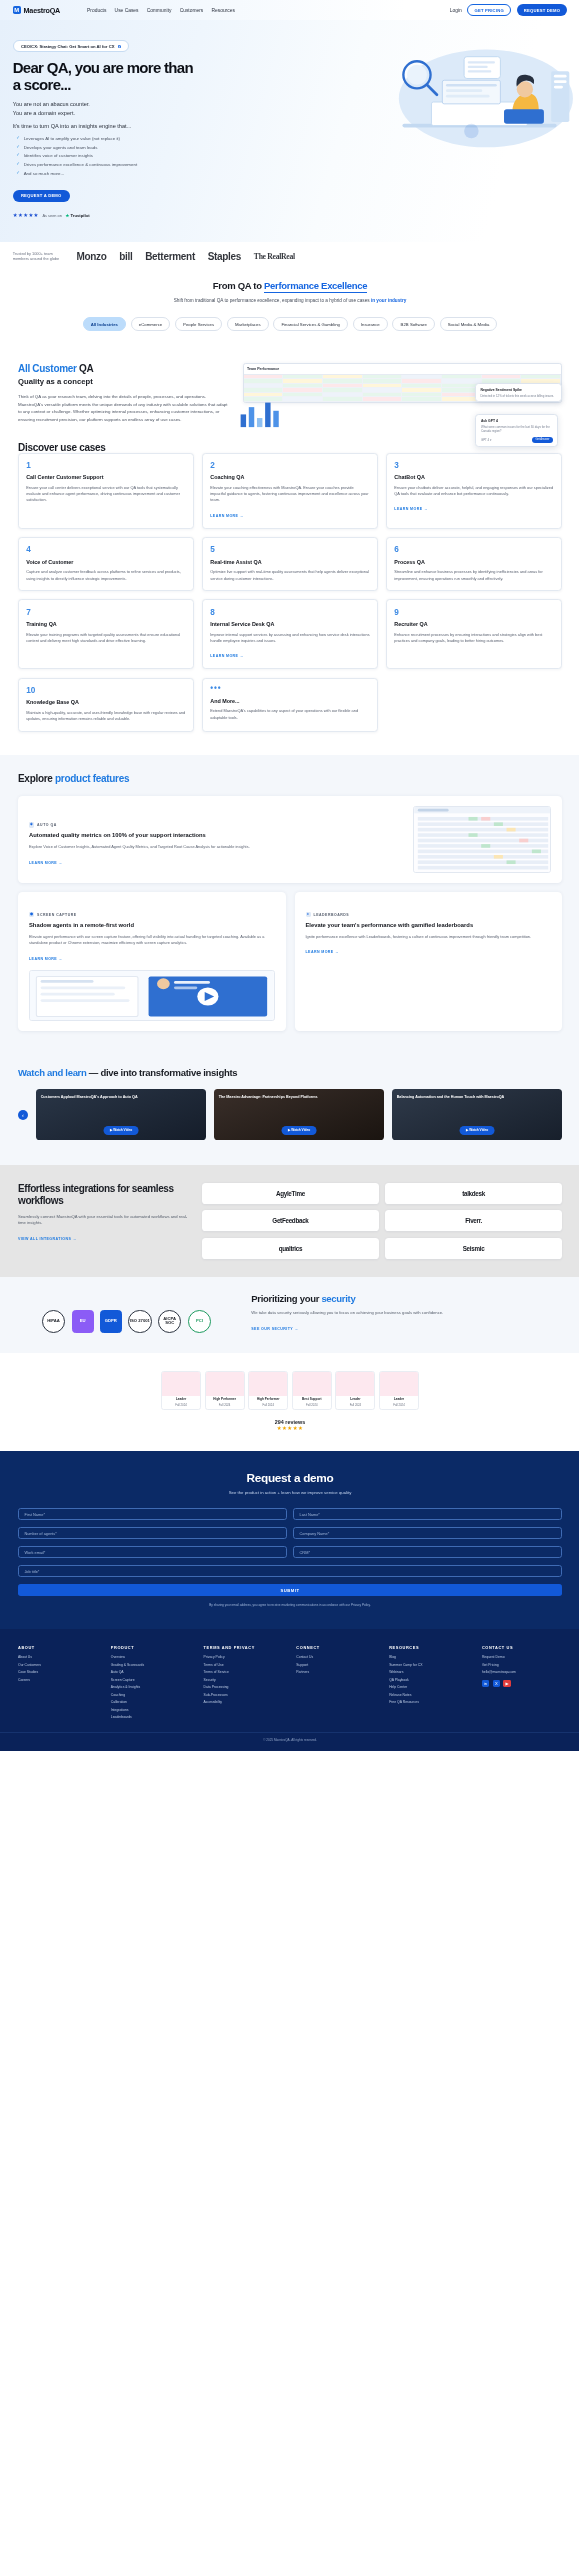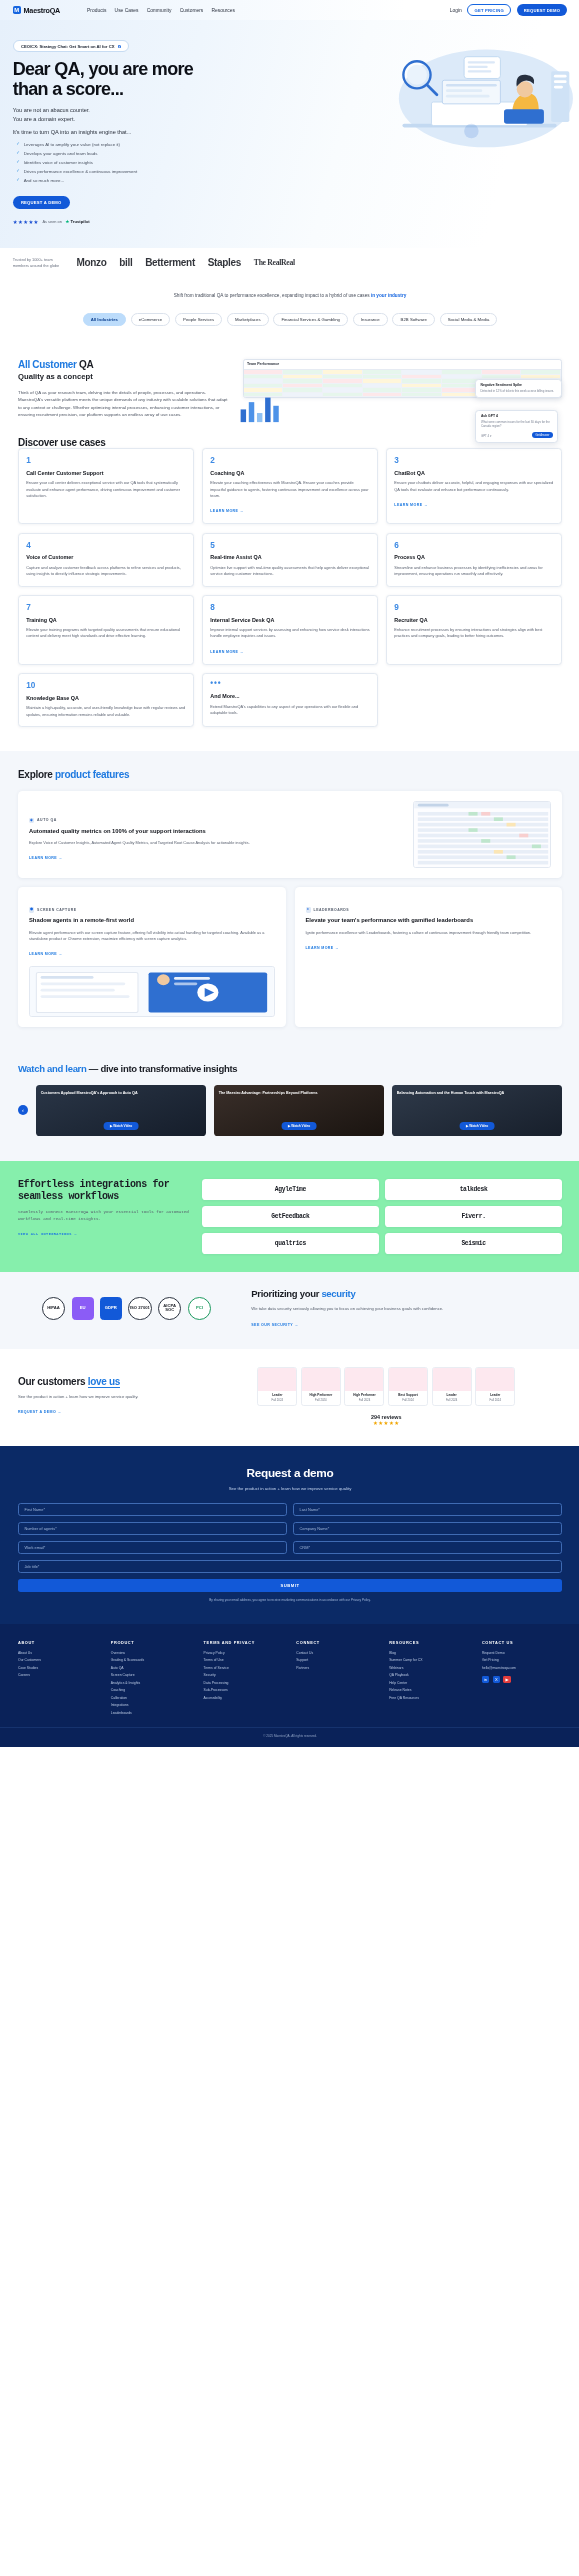--- a/index.html
+++ b/index.html
@@ -45,21 +45,21 @@
     display: flex;
   }
   .hero-left { width: 190px; }
   .pill-announce {
     display: inline-flex; align-items: center; gap: 3.6px;
     border: 0.6px solid #c7dcf3; background: #fff; border-radius: 18px;
     padding: 2.7px 7.2px; font-size: 4.2px; font-weight: 700; color: #1a2230;
   }
   .ext-ico { color: #1565e0; font-size: 4.2px; }
   h1.hero-title {
-    font-size: 18px; line-height: 1.08; font-weight: 700; letter-spacing: -0.7px;
+    font-size: 15px; line-height: 1.08; font-weight: 700; letter-spacing: -0.7px;
     margin: 8.2px 0 7.2px; color: #0d1017;
   }
   .hero-sub { font-size: 5.6px; line-height: 1.55; color: #2b313c; }
   .hero-lead { font-size: 5.6px; color: #2b313c; margin-top: 5.4px; }
   .hero-list { list-style: none; margin: 7.2px 0 0 3.6px; }
   .hero-list li {
     font-size: 4.4px; color: #4a5261; line-height: 1.3;
     display: flex; align-items: flex-start; gap: 3.6px; margin-bottom: 3.1px;
   }
   .check { color: #2f8fe0; font-size: 4.5px; line-height: 1; }
@@ -179,35 +179,35 @@
     position: absolute; left: 50%; transform: translateX(-50%); bottom: 5.4px;
     background: #1259d8; color: #fff; font-size: 3.2px; font-weight: 700;
     border-radius: 18px; padding: 2.3px 6.3px; white-space: nowrap;
   }
   .arrow-circ {
     width: 10px; height: 10px; border-radius: 50%; background: #1259d8; color: #fff;
     font-size: 5.4px; line-height: 10px; text-align: center; flex: none;
   }
 
   
-  .integr { background: #86efac; padding: 18px 18px 18px; display: flex; gap: 12px; font-family: Liberation Mono, monospace; }
+  .integr { background: #e5e5e5; padding: 18px 18px 18px; display: flex; gap: 12px; }
   .integr-left { width: 172px; }
   .integr-left h2 { font-size: 10px; font-weight: 700; letter-spacing: -0.4px; line-height: 1.22; }
   .integr-left p { font-size: 4.2px; color: #555d6b; line-height: 1.6; margin-top: 6.3px; }
   .integr-link { font-size: 3.6px; font-weight: 700; color: #1f7ae0; letter-spacing: 0.4px; margin-top: 7.2px; display: inline-block; }
   .integr-grid { flex: 1; display: grid; grid-template-columns: 1fr 1fr; gap: 6.3px; }
   .int-tile {
     background: #fff; border-radius: 3.6px; height: 21px; display: flex;
     align-items: center; justify-content: center;
     font-size: 6.3px; font-weight: 700; color: #15181f; letter-spacing: -0.3px;
     box-shadow: 0 0.9px 2.7px rgba(20,40,80,.06);
   }
 
   
-  .security { background: #f4f7fb; padding: 16.3px 18px 20px; display: flex; gap: 16.3px; align-items: center; }
+  .security { background: #f4f7fb; padding: 16.3px 18px 20px; display: flex; gap: 16.3px; align-items: flex-end; }
   .badges { width: 217px; display: flex; flex-wrap: wrap; gap: 6.3px; justify-content: center; }
   .badge {
     width: 23.5px; height: 23.5px; border-radius: 50%; border: 0.9px solid #2b3340;
     display: flex; align-items: center; justify-content: center;
     font-size: 4.2px; font-weight: 700; color: #1a1d24; background: #fff; text-align: center; line-height: 1.1;
   }
   .badge.sq { border-radius: 3.6px; width: 22px; height: 23.5px; }
   .badge.purple { background: #8b5cf6; color: #fff; border-color: #8b5cf6; }
   .badge.blue { background: #1259d8; color: #fff; border-color: #1259d8; }
   .badge.green { border-color: #1d9a5f; color: #1d9a5f; }
@@ -357,20 +357,23 @@
   <div class="logos">
     <div class="logos-label">Trusted by 1000+ team members around the globe</div>
     <div class="logo-item">Monzo</div>
     <div class="logo-item">bill</div>
     <div class="logo-item">Betterment</div>
     <div class="logo-item">Staples</div>
     <div class="logo-item logo-serif">The RealReal</div>
   </div>
 
   <div class="sec-perf">
+    <h2>
+      <span>From QA to </span><span class="u-blue">Performance Excellence</span>
+    </h2>
     <p>
       <span>Shift from traditional QA to performance excellence, expanding impact to a hybrid of use cases </span><span class="em">in your industry</span>
     </p>
     <div class="pills">
       <div class="pill active">All Industries</div>
       <div class="pill">eCommerce</div>
       <div class="pill">People Services</div>
       <div class="pill">Marketplaces</div>
       <div class="pill">Financial Services &amp; Gambling</div>
       <div class="pill">Insurance</div>
@@ -671,25 +674,20 @@
       <div class="badge green">PCI</div>
     </div>
     <div class="sec-right">
       <h2><span>Prioritizing your </span><span class="b">security</span></h2>
       <p>We take data security seriously allowing you to focus on achieving your business goals with confidence.</p>
       <div class="lnk"><span>SEE OUR SECURITY</span> →</div>
     </div>
   </div>
 
   <div class="love">
-    <div class="love-left">
-      <h2><span>Our customers </span><span class="b">love us</span></h2>
-      <p>See the product in action + learn how we improve service quality.</p>
-      <div class="lnk"><span>REQUEST A DEMO</span> →</div>
-    </div>
     <div class="love-right">
       <div class="g2-row">
         <div class="g2">
             <div class="g2-top"></div>
             <div class="g2-label">Leader</div>
             <div class="g2-season">Fall 2024</div>
           </div>
         <div class="g2">
             <div class="g2-top"></div>
             <div class="g2-label">High Performer</div>

